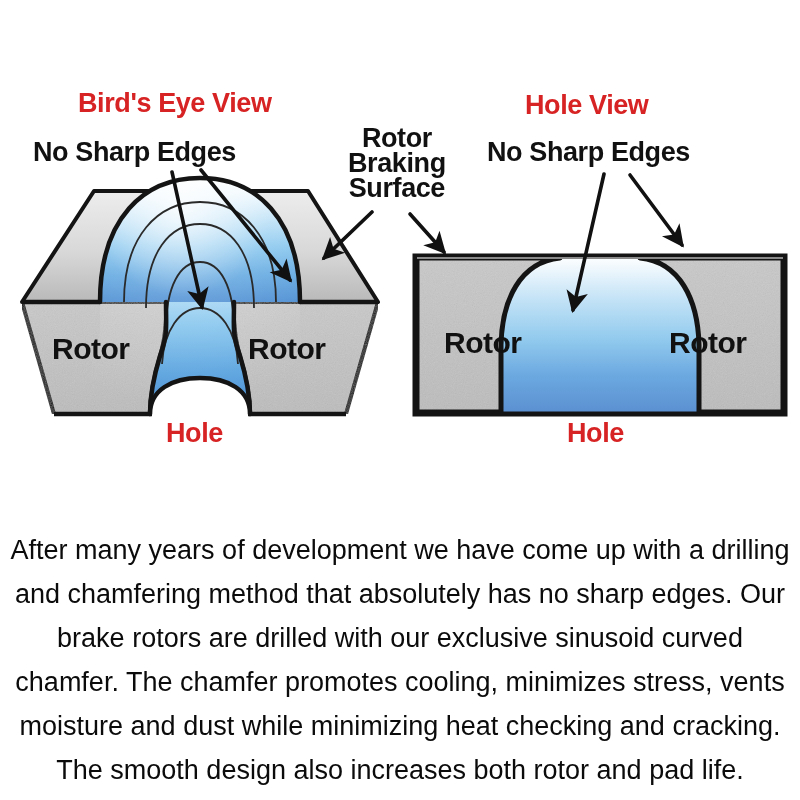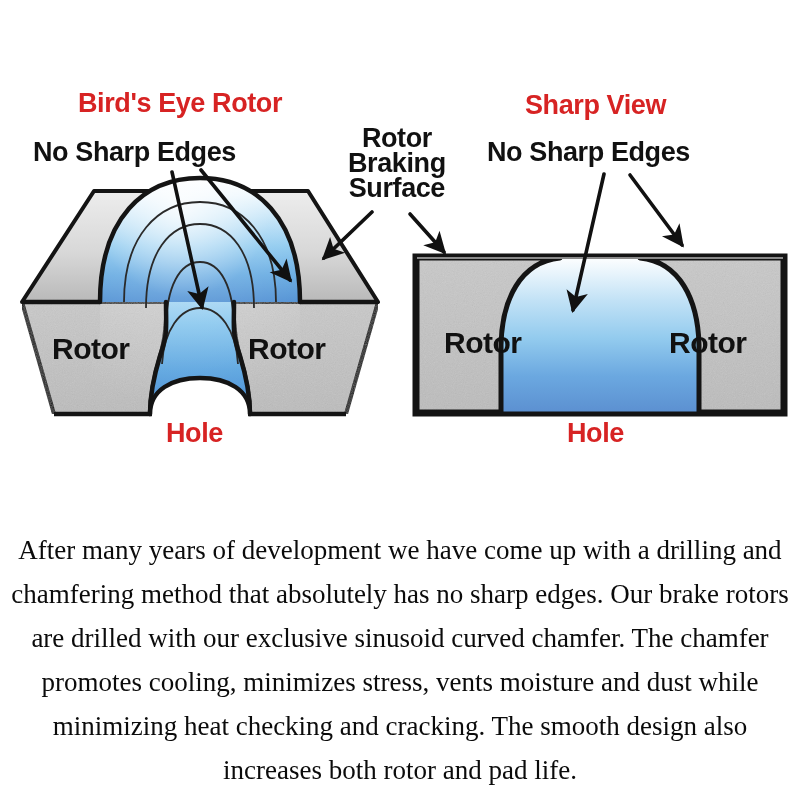--- a/index.html
+++ b/index.html
@@ -51,21 +51,21 @@
   #rotor-word-be-left{left:52px;top:332px;}
   #rotor-word-be-right{left:248px;top:332px;}
   #rotor-word-sv-left{left:444px;top:326px;}
   #rotor-word-sv-right{left:669px;top:326px;}
 
   
   .paragraph{
     position:absolute;left:0;top:528px;width:800px;
     text-align:center;
     color:#0b0b0b;
-    font-family:Liberation Serif, serif;
+    font-family:Liberation Sans, sans-serif;
     font-size:27px;
     line-height:44px;
     padding:0 8px;
     box-sizing:border-box;
   }
 </style>
 </head>
 <body>
 
 <div id="root">
@@ -236,23 +236,23 @@
         <line x1="372" y1="212" x2="324" y2="258" marker-end="url(#ah)"></line>
 
         <line x1="410" y1="214" x2="444" y2="252" marker-end="url(#ah)"></line>
 
         <line x1="604" y1="174" x2="573" y2="310" marker-end="url(#ah)"></line>
 
         <line x1="630" y1="175" x2="682" y2="245" marker-end="url(#ah)"></line>
       </g>
     </svg>
 
-    <div class="lbl lbl-red" id="title-birds-eye">Bird's Eye Rotor</div>
-
-    <div class="lbl lbl-red" id="title-side-view">Sharp View</div>
+    <div class="lbl lbl-red" id="title-birds-eye">Bird's Eye View</div>
+
+    <div class="lbl lbl-red" id="title-side-view">Hole View</div>
 
     <div class="lbl lbl-black" id="label-no-sharp-left">No Sharp Edges</div>
 
     <div class="lbl lbl-black" id="label-no-sharp-right">No Sharp Edges</div>
 
     <div class="lbl lbl-black multi" id="label-rotor-braking">Rotor
 Braking
 Surface</div>
 
     <div class="lbl lbl-red" id="label-hole-left">Hole</div>

